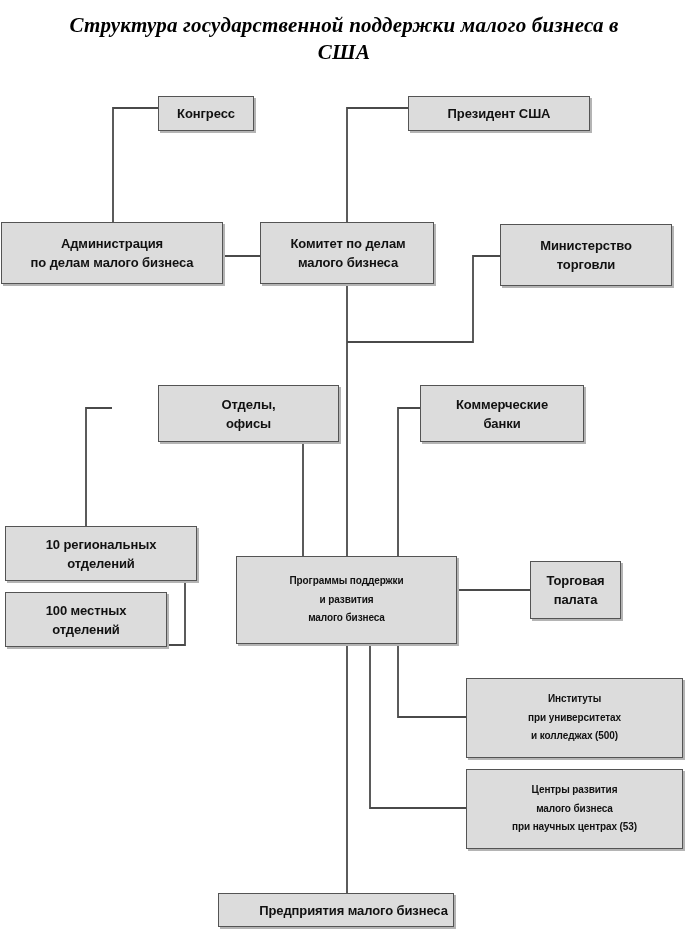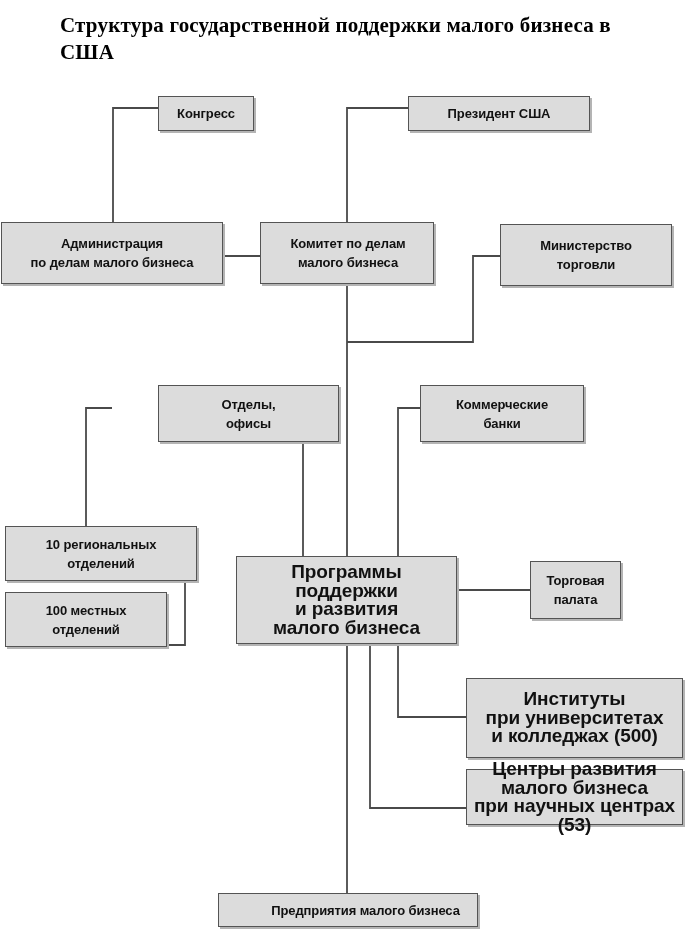--- a/index.html
+++ b/index.html
@@ -13,22 +13,24 @@
     height: 932px;
     background: #ffffff;
     overflow: hidden;
     font-family: "Liberation Sans", sans-serif;
   }
   #title {
     position: absolute;
     left: 60px;
     top: 12px;
     width: 568px;
+    text-align: center;
     font-family: "Liberation Serif", serif;
     font-weight: bold;
+    font-style: italic;
     font-size: 21px;
     line-height: 27px;
     color: #000000;
     letter-spacing: 0.2px;
   }
   #edges {
     position: absolute;
     left: 0;
     top: 0;
     width: 688px;
@@ -46,21 +48,21 @@
     text-align: center;
     font-family: "Liberation Sans", sans-serif;
     font-weight: bold;
     font-size: 13px;
     line-height: 19px;
     color: #111111;
     white-space: pre-line;
     padding: 2px 4px;
     letter-spacing: -0.1px;
   }
-  .node.small { font-size: 19px; line-height: 18.5px; }
+  .node.small { font-size: 10px; line-height: 18.5px; }
 </style>
 </head>
 <body>
 
 <div id="page">
 
   <div id="title">Структура государственной поддержки
 малого бизнеса в США</div>
 
   <svg id="edges" viewBox="0 0 688 932" xmlns="http://www.w3.org/2000/svg">
@@ -97,19 +99,19 @@
       <div class="node" style="left: 5px; top: 592px; width: 162px; height: 55px;">100 местных
 отделений</div>
       <div class="node small" style="left: 236px; top: 556px; width: 221px; height: 88px;">Программы поддержки
 и развития
 малого бизнеса</div>
       <div class="node" style="left: 530px; top: 561px; width: 91px; height: 58px;">Торговая
 палата</div>
       <div class="node small" style="left: 466px; top: 678px; width: 217px; height: 80px;">Институты
 при университетах
 и колледжах (500)</div>
-      <div class="node small" style="left: 466px; top: 769px; width: 217px; height: 56px;">Центры развития
+      <div class="node small" style="left: 466px; top: 769px; width: 217px; height: 80px;">Центры развития
 малого бизнеса
 при научных центрах (53)</div>
-      <div class="node" style="left: 218px; top: 893px; width: 260px; height: 34px; padding-left: 39px;">Предприятия малого бизнеса</div>
+      <div class="node" style="left: 218px; top: 893px; width: 236px; height: 34px; padding-left: 39px;">Предприятия малого бизнеса</div>
     </div>
 
 </div>
 
 </body></html>

